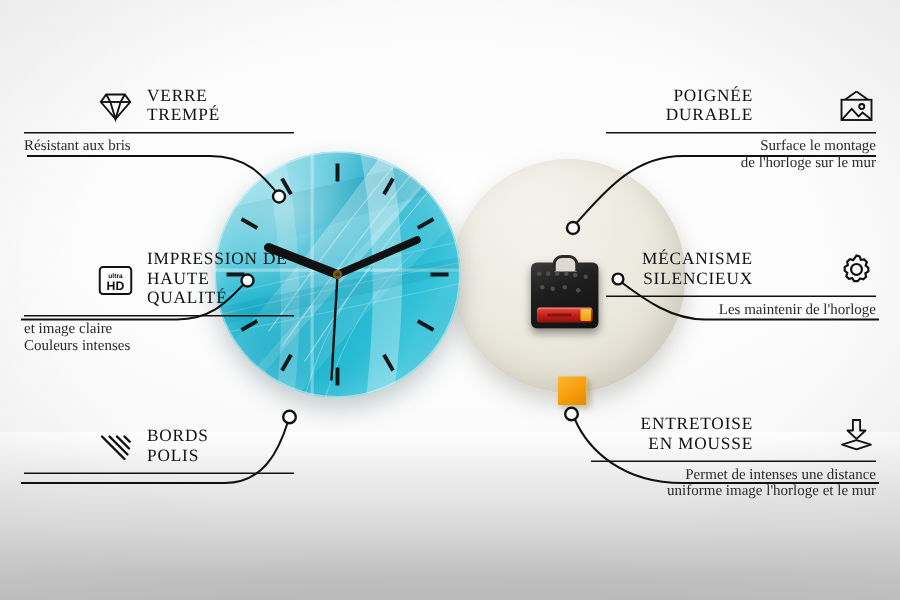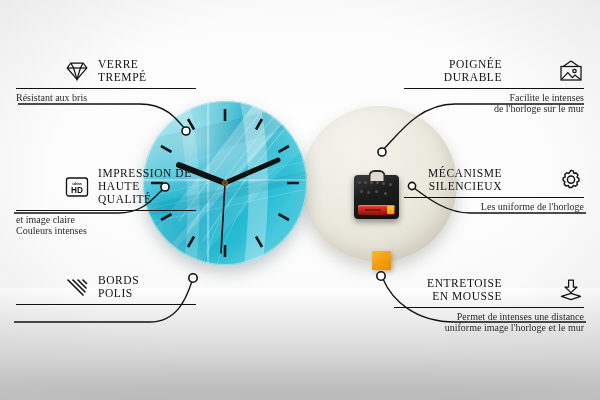--- a/index.html
+++ b/index.html
@@ -271,21 +271,21 @@
       <span>
         <span class="feat-title" style="display:block">IMPRESSION DE</span>
         <span class="feat-title" style="display:block">HAUTE QUALITÉ</span>
       </span>
     </div>
     <div class="feat-rule"></div>
     <div class="feat-desc">et image claire</div>
     <div class="feat-desc">Couleurs intenses</div>
   </div>
 
-  <div class="feat left" style="left:16px;top:274px;">
+  <div class="feat left" style="left:16px;top:285px;">
     <div class="feat-head">
       <span class="ico">
         <svg viewBox="0 0 26 26">
             <g stroke="#111" stroke-width="1.6" stroke-linecap="round">
           <line x1="4" y1="6" x2="19" y2="21"></line>
           <line x1="9" y1="6" x2="21" y2="18"></line>
           <line x1="14" y1="6" x2="22" y2="14"></line>
           <line x1="19" y1="6" x2="22.5" y2="9.5"></line>
         </g>
           </svg>
@@ -309,21 +309,21 @@
             <g fill="none" stroke="#111" stroke-width="1.25">
           <rect x="3" y="8.5" width="20" height="13.5"></rect>
           <path d="M13,3 L5.5,8.3 M13,3 L20.5,8.3"></path>
           <circle cx="16.5" cy="13" r="1.7"></circle>
           <path d="M3.6,21.4 L9.8,14.6 L14.4,19.6 L17,17 L22.4,21.4"></path>
         </g>
           </svg>
       </span>
     </div>
     <div class="feat-rule"></div>
-    <div class="feat-desc">Facilite le intenses</div>
+    <div class="feat-desc">Surface le montage</div>
     <div class="feat-desc">de l'horloge sur le mur</div>
   </div>
 
   <div class="feat right" style="left:404px;top:167px;">
     <div class="feat-head">
       <span>
         <span class="feat-title" style="display:block">MÉCANISME</span>
         <span class="feat-title" style="display:block">SILENCIEUX</span>
       </span>
       <span class="ico">
@@ -331,21 +331,21 @@
             <g fill="none" stroke="#111" stroke-width="1.45">
           <path d="M13,3.4 L15.1,3.9 L15.9,6.2 L18.2,6 L19.9,7.8 L19.1,10 L20.9,11.6 L20.9,14 L18.9,15.2
                    L19.4,17.5 L17.6,19.2 L15.4,18.6 L13.8,20.4 L11.4,20.4 L10.2,18.5 L7.9,18.9 L6.2,17.1
                    L6.9,14.9 L5.1,13.3 L5.2,10.9 L7.2,9.8 L6.8,7.5 L8.6,5.8 L10.8,6.4 Z"></path>
           <circle cx="13" cy="12.6" r="3.6"></circle>
         </g>
           </svg>
       </span>
     </div>
     <div class="feat-rule"></div>
-    <div class="feat-desc">Les uniforme de l'horloge</div>
+    <div class="feat-desc">Les maintenir de l'horloge</div>
   </div>
 
   <div class="feat right" style="left:394px;top:277px;width:190px;">
     <div class="feat-head">
       <span>
         <span class="feat-title" style="display:block">ENTRETOISE</span>
         <span class="feat-title" style="display:block">EN MOUSSE</span>
       </span>
       <span class="ico">
         <svg viewBox="0 0 26 26">

